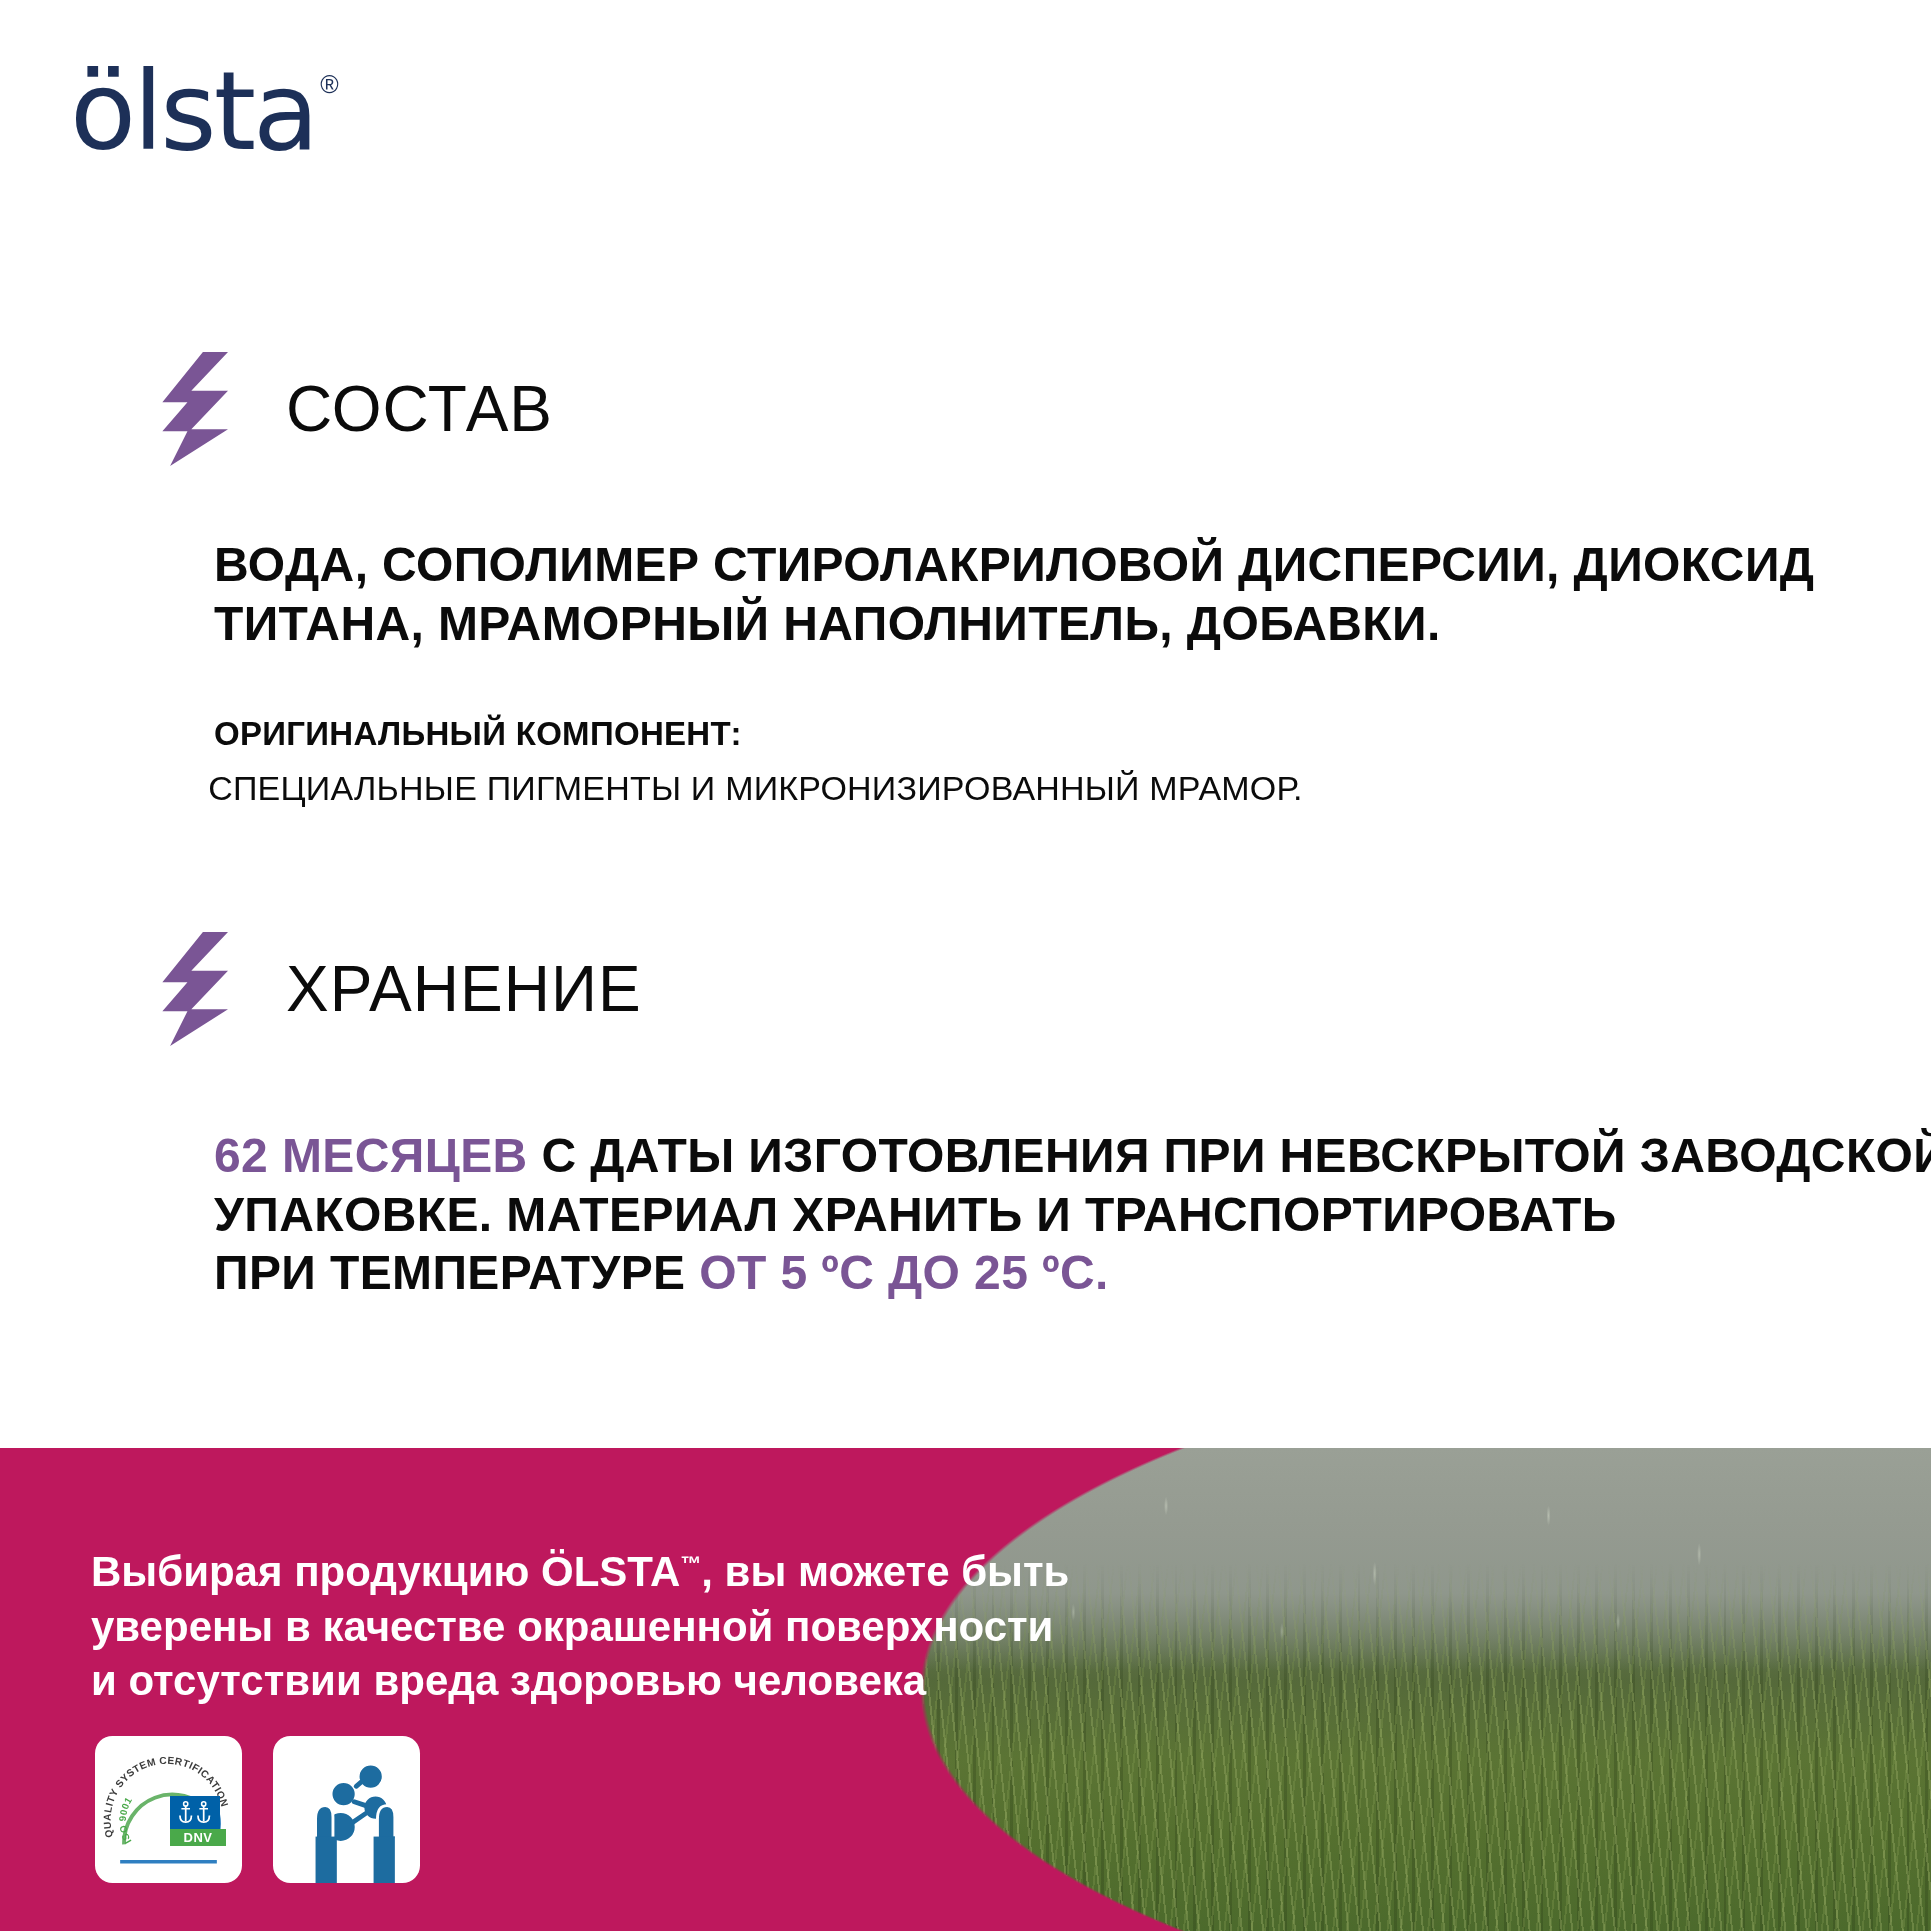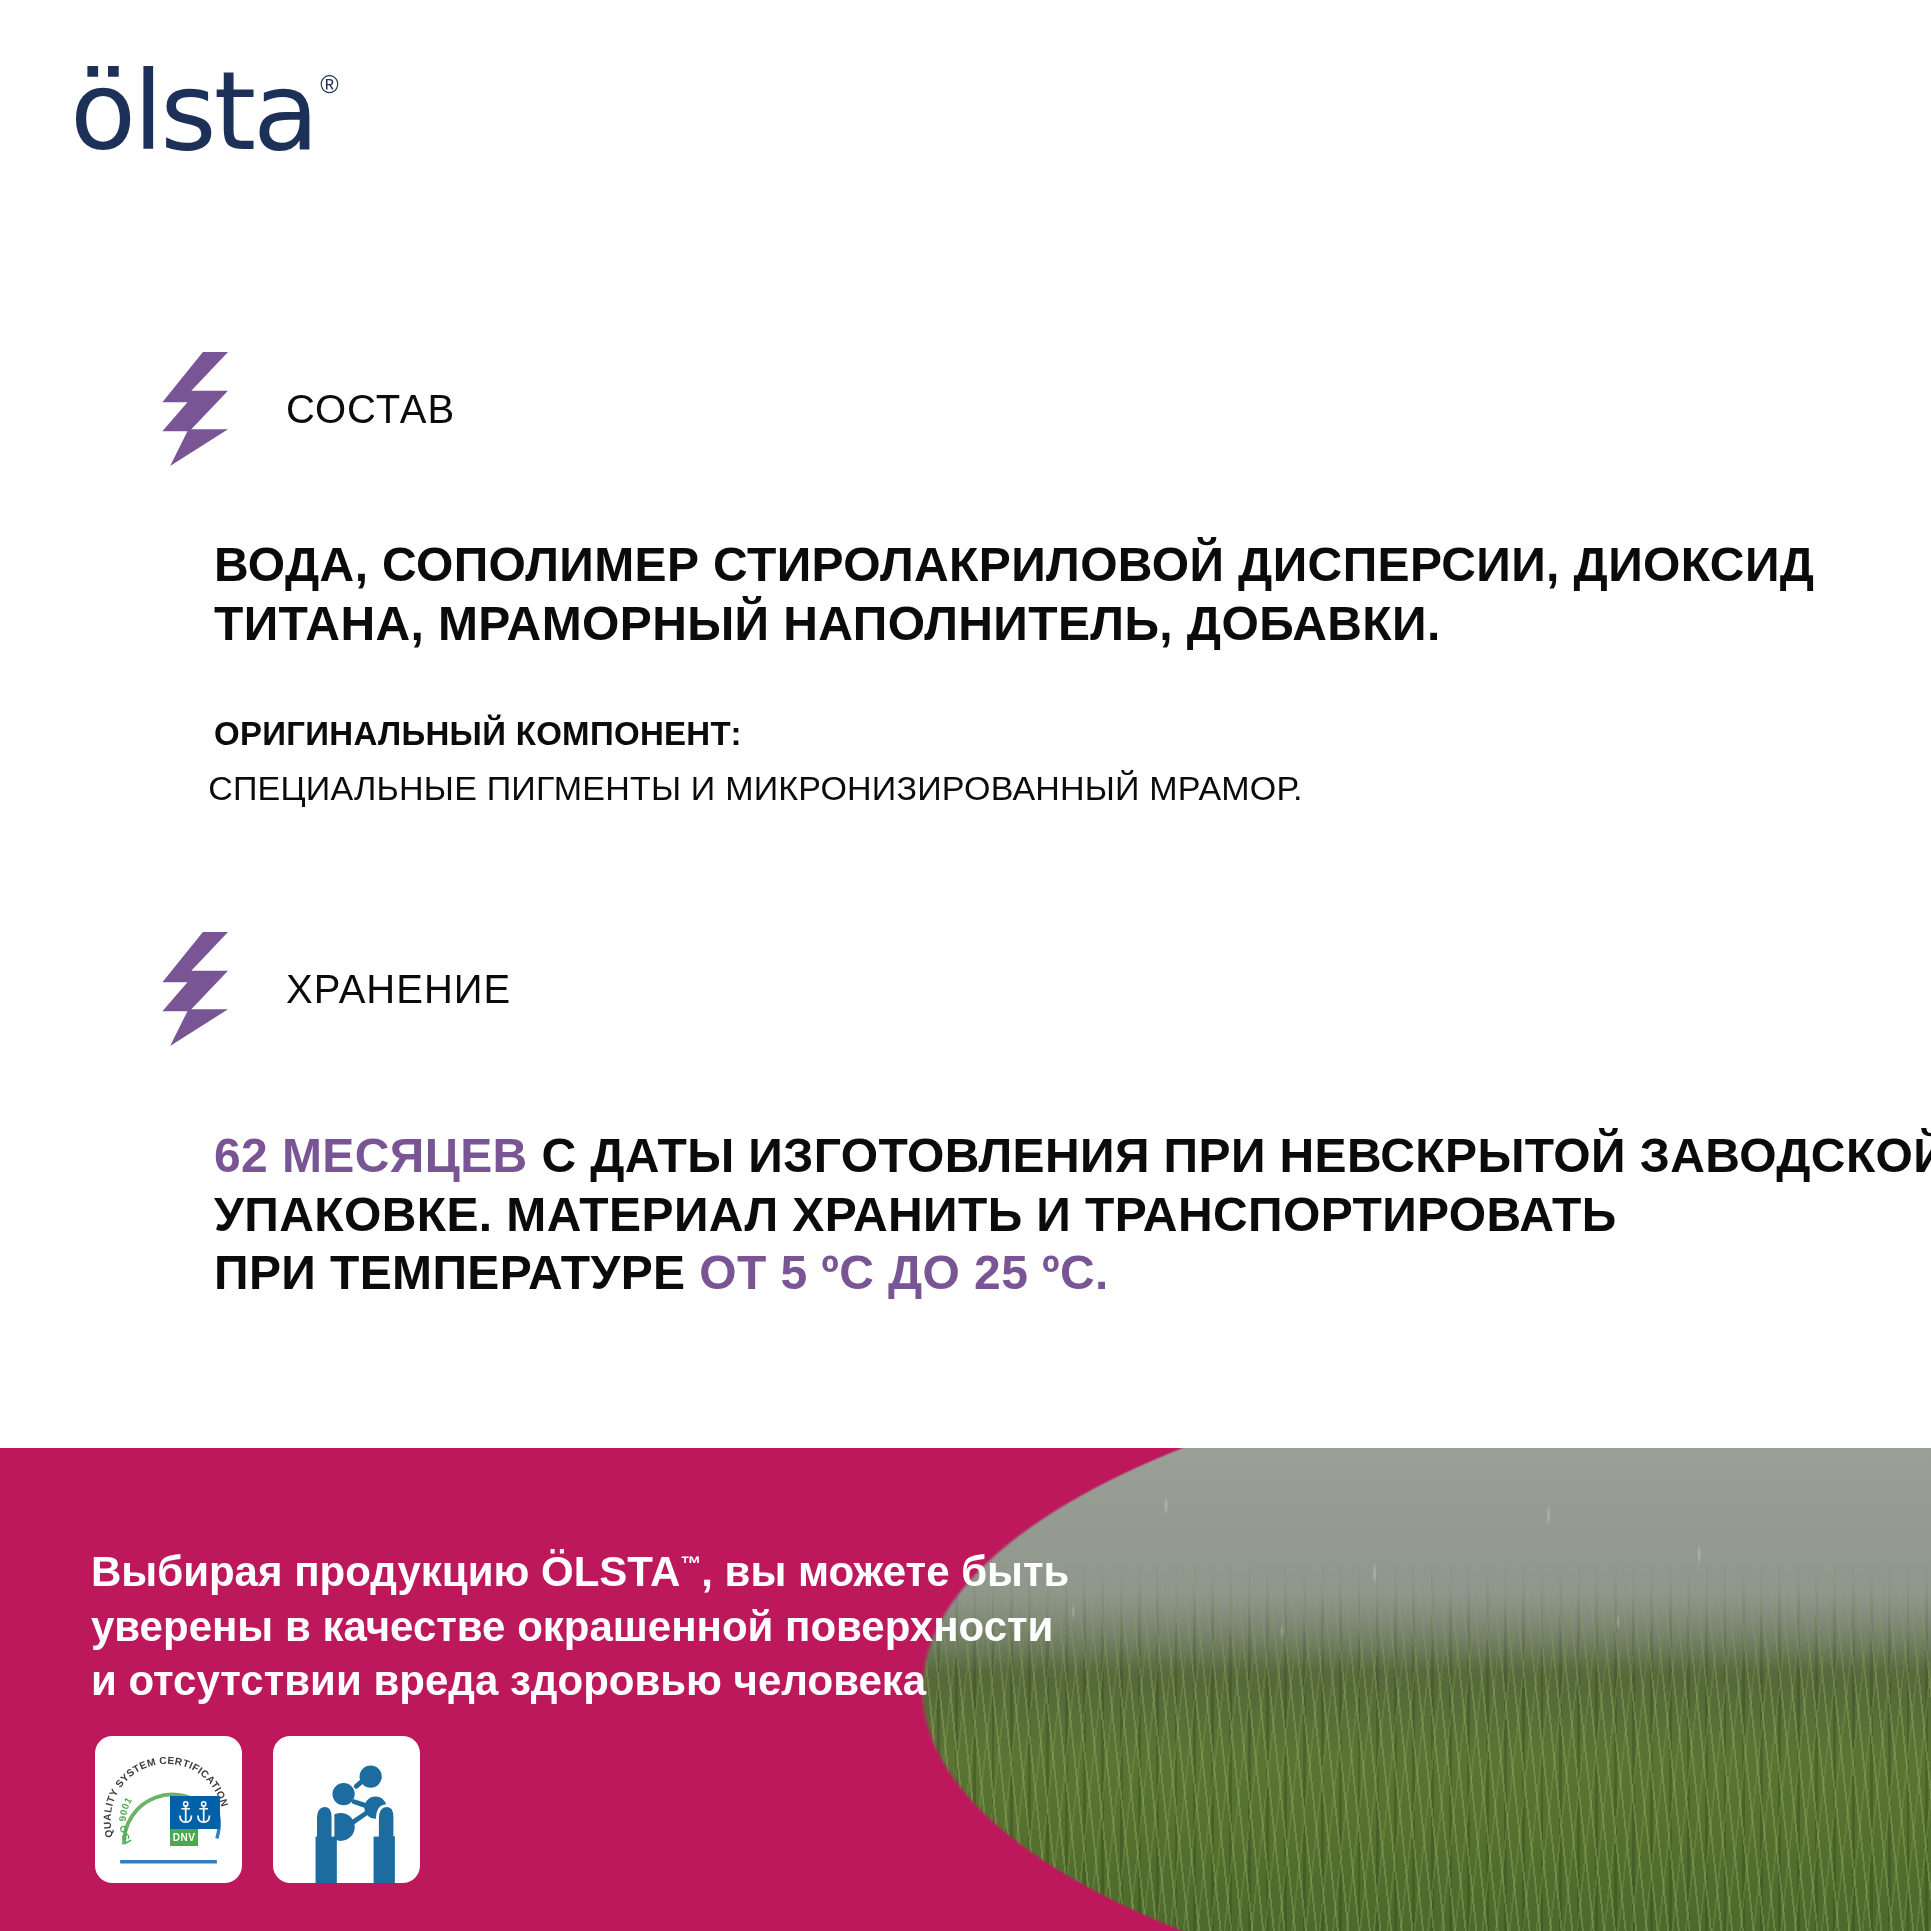--- a/index.html
+++ b/index.html
@@ -55,21 +55,21 @@
     padding-left: 145px;
   }
   .bolt {
     width: 83px;
     height: 114px;
     flex: 0 0 auto;
   }
   .sec-title {
     font-family: "Liberation Sans", sans-serif;
     font-weight: 400;
-    font-size: 40px;
+    font-size: 64px;
     letter-spacing: 1px;
     color: #0b0b0b;
     margin-left: 58px;
     white-space: nowrap;
   }
 
   .sec-body {
     padding-left: 214px;
     padding-right: 75px;
   }
@@ -213,27 +213,27 @@
   .dnv-anchors {
     width: 50px;
     height: 33px;
     background: #0061a8;
     display: flex;
     align-items: center;
     justify-content: center;
     gap: 2.9px;
   }
   .dnv-word {
-    width: 28px;
+    width: 56px;
     height: 17.4px;
     background: #4aa94a;
     color: #ffffff;
     font-family: "Liberation Sans", sans-serif;
     font-weight: 700;
-    font-size: 10px;
+    font-size: 13px;
     letter-spacing: 0.5px;
     display: flex;
     align-items: center;
     justify-content: center;
   }
   .badge-hands {
     position: absolute;
     left: 0; top: 0;
     width: 147px; height: 147px;
   }

